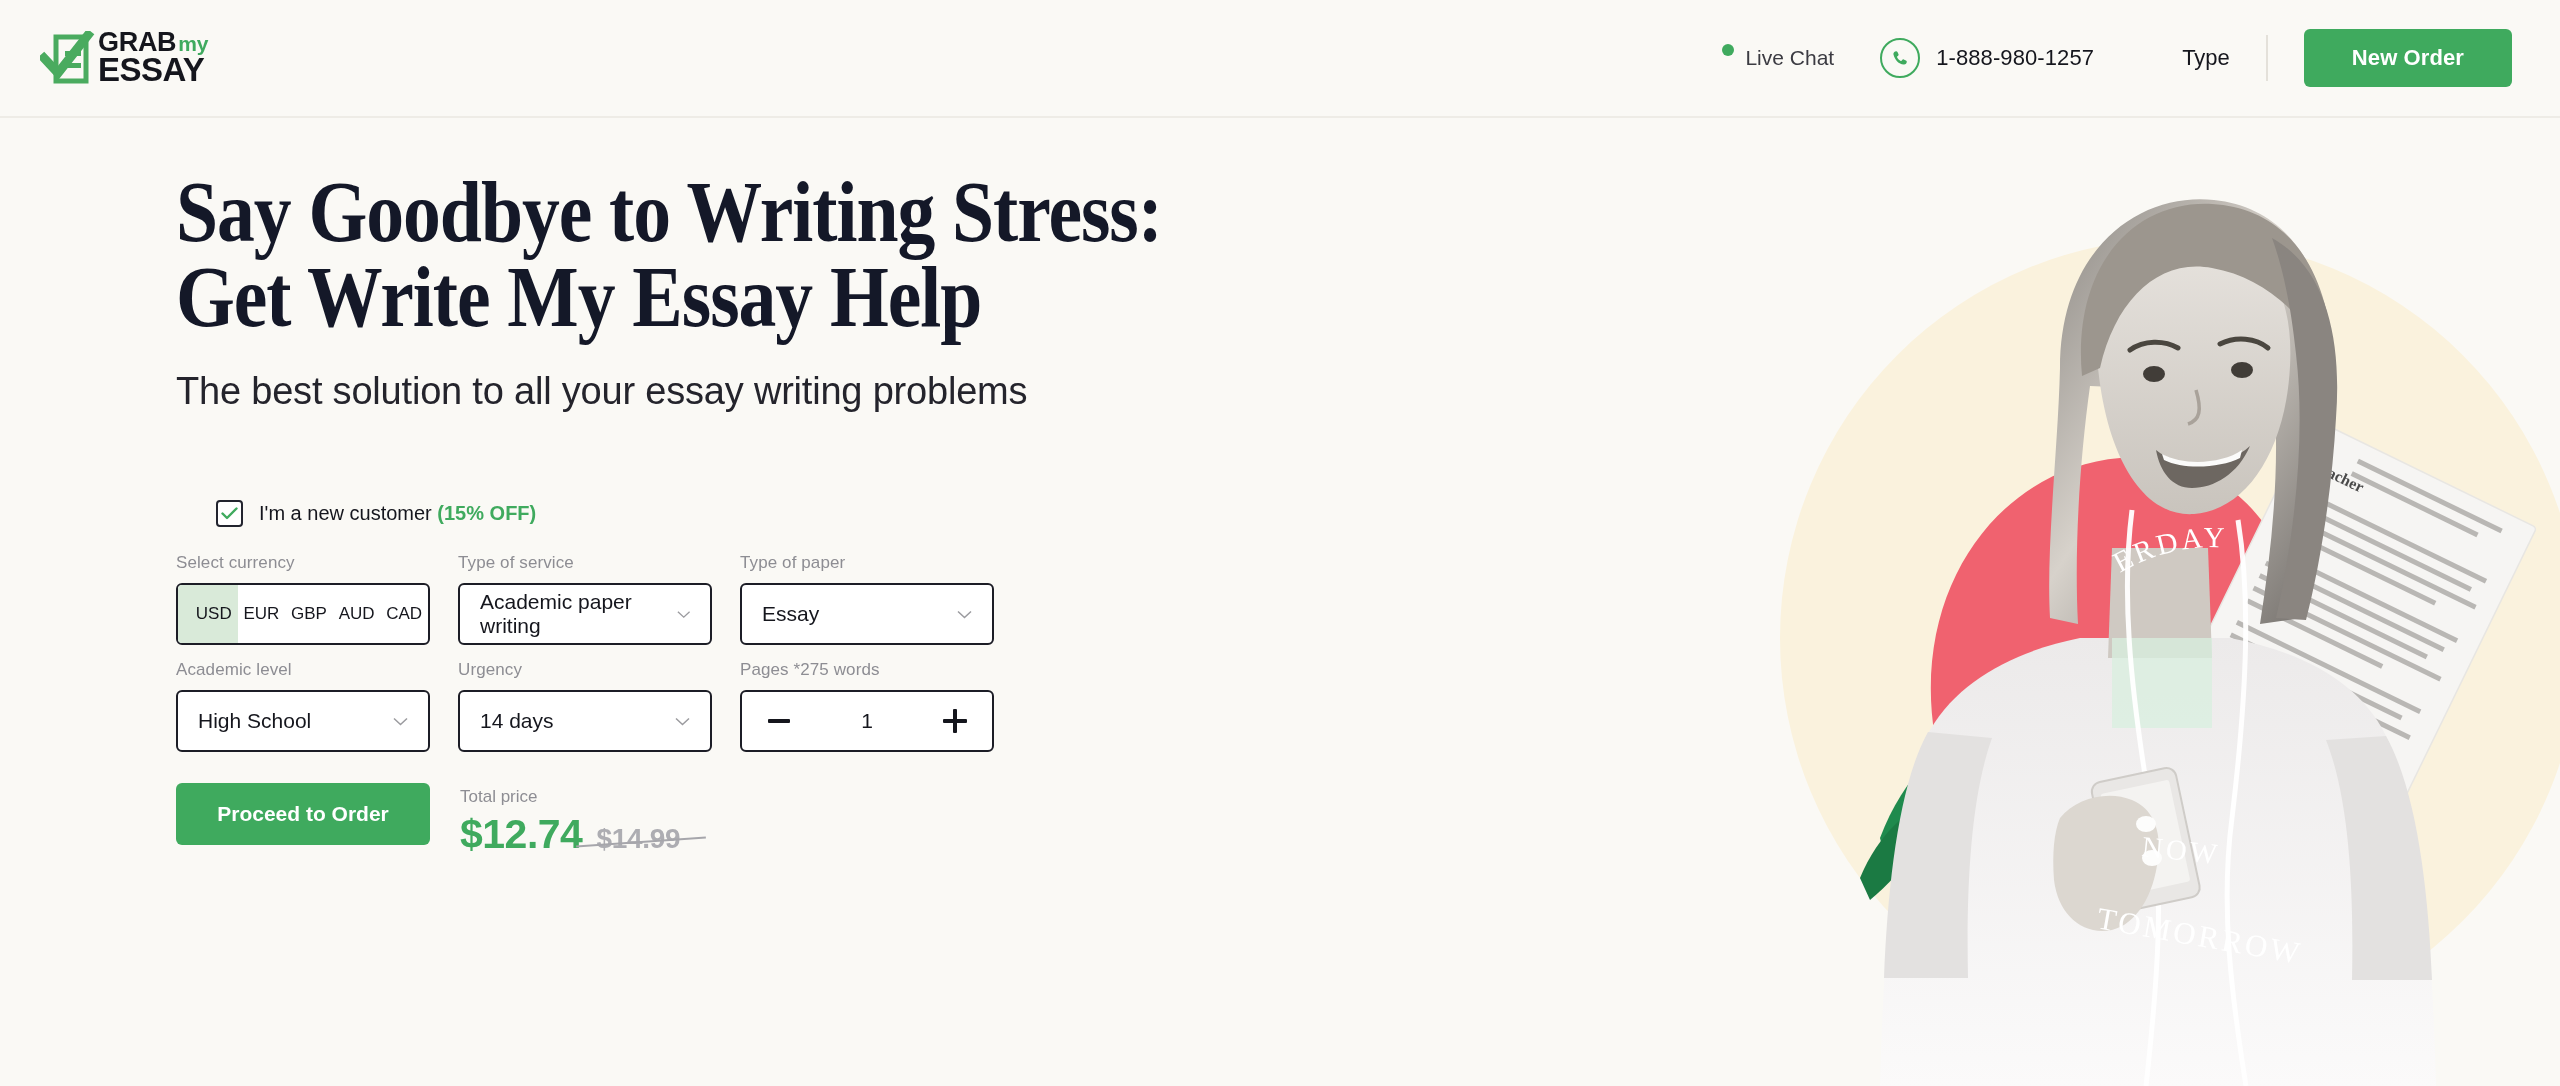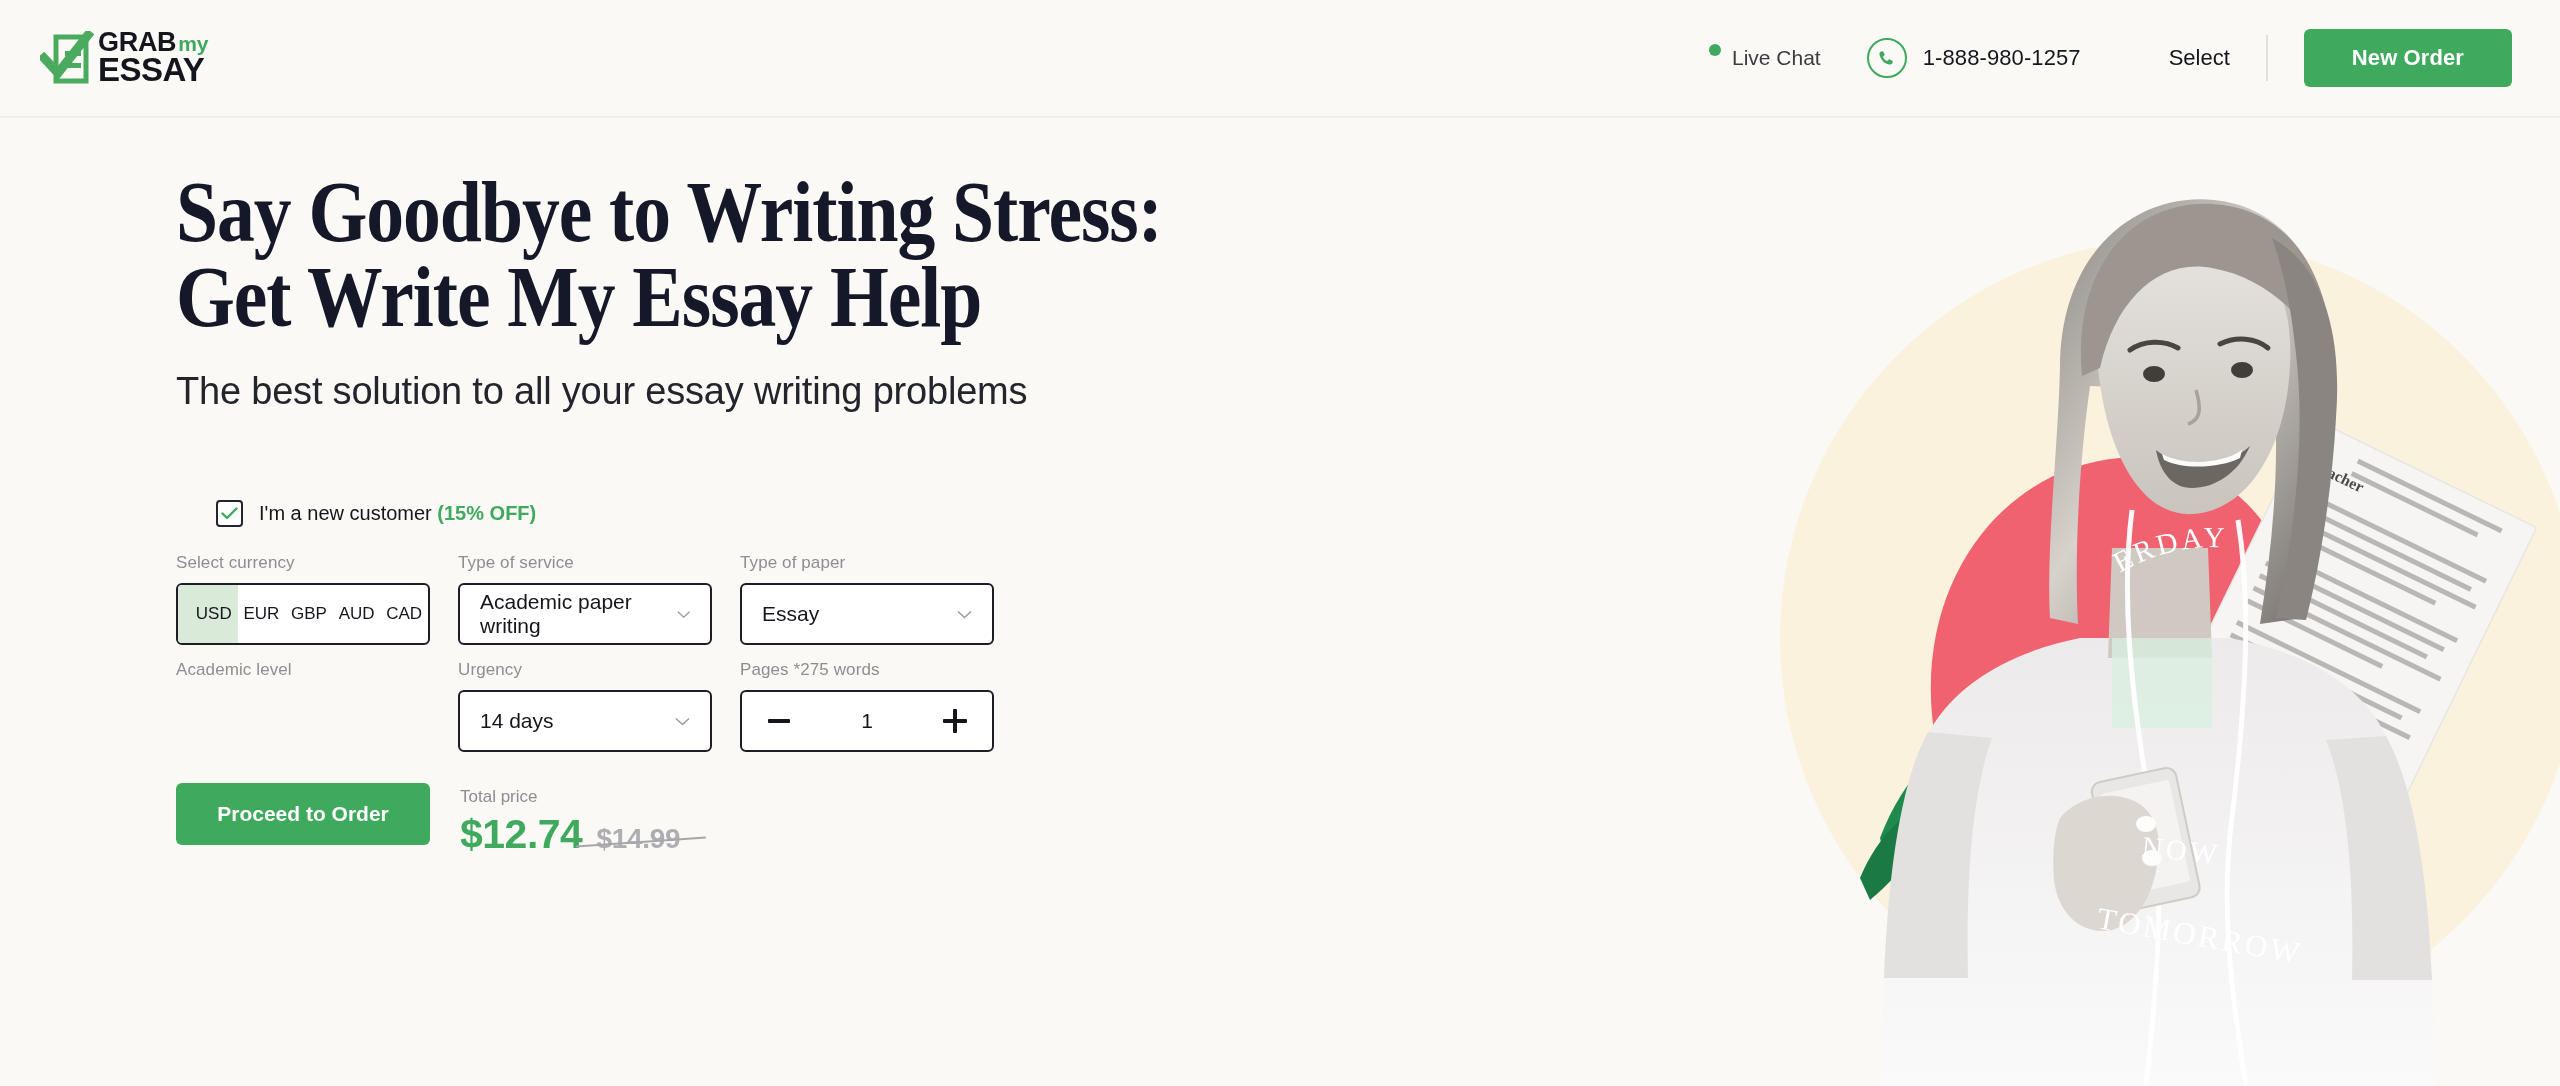--- a/index.html
+++ b/index.html
@@ -179,21 +179,21 @@
 
       <div class="phone">
         <span class="phone-circle">
           <svg width="19" height="19" viewBox="0 0 19 19">
               <path d="M5.2 2.2c.6 0 1 .3 1.3.9l1 2.2c.3.6.1 1.1-.4 1.5l-.9.7c-.2.2-.3.4-.1.7.8 1.6 2.1 2.9 3.7 3.7.3.2.5.1.7-.1l.7-.9c.4-.5.9-.7 1.5-.4l2.2 1c.6.3.9.7.9 1.3 0 1.7-1.4 3-3.1 2.8C7.6 15 4 11.4 2.4 5.3 2.2 3.6 3.5 2.2 5.2 2.2z" fill="#3faa5e"></path>
             </svg>
         </span>
         <span class="phone-num">1-888-980-1257</span>
       </div>
 
-      <div class="login">Select</div>
+      <div class="login">Type</div>
 
       <div class="vsep"></div>
 
       <button class="btn-new-order">New Order</button>
     </div>
   </header>
 
   <section class="hero">
 
     <div class="hero-art">
@@ -367,20 +367,26 @@
                   <path d="M1 1.5 L7.5 7.5 L14 1.5" fill="none" stroke="#9b9b9f" stroke-width="1.5"></path>
                 </svg>
             </div>
           </div>
         </div>
 
         <div class="calc-row">
 
           <div class="field">
             <label class="field-lbl">Academic level</label>
+            <div class="ctrl">
+              <span class="ctrl-val">High School</span>
+              <svg class="chev-dn" viewBox="0 0 15 9">
+                  <path d="M1 1.5 L7.5 7.5 L14 1.5" fill="none" stroke="#9b9b9f" stroke-width="1.5"></path>
+                </svg>
+            </div>
           </div>
 
           <div class="field">
             <label class="field-lbl">Urgency</label>
             <div class="ctrl">
               <span class="ctrl-val">14 days</span>
               <svg class="chev-dn" viewBox="0 0 15 9">
                   <path d="M1 1.5 L7.5 7.5 L14 1.5" fill="none" stroke="#9b9b9f" stroke-width="1.5"></path>
                 </svg>
             </div>

